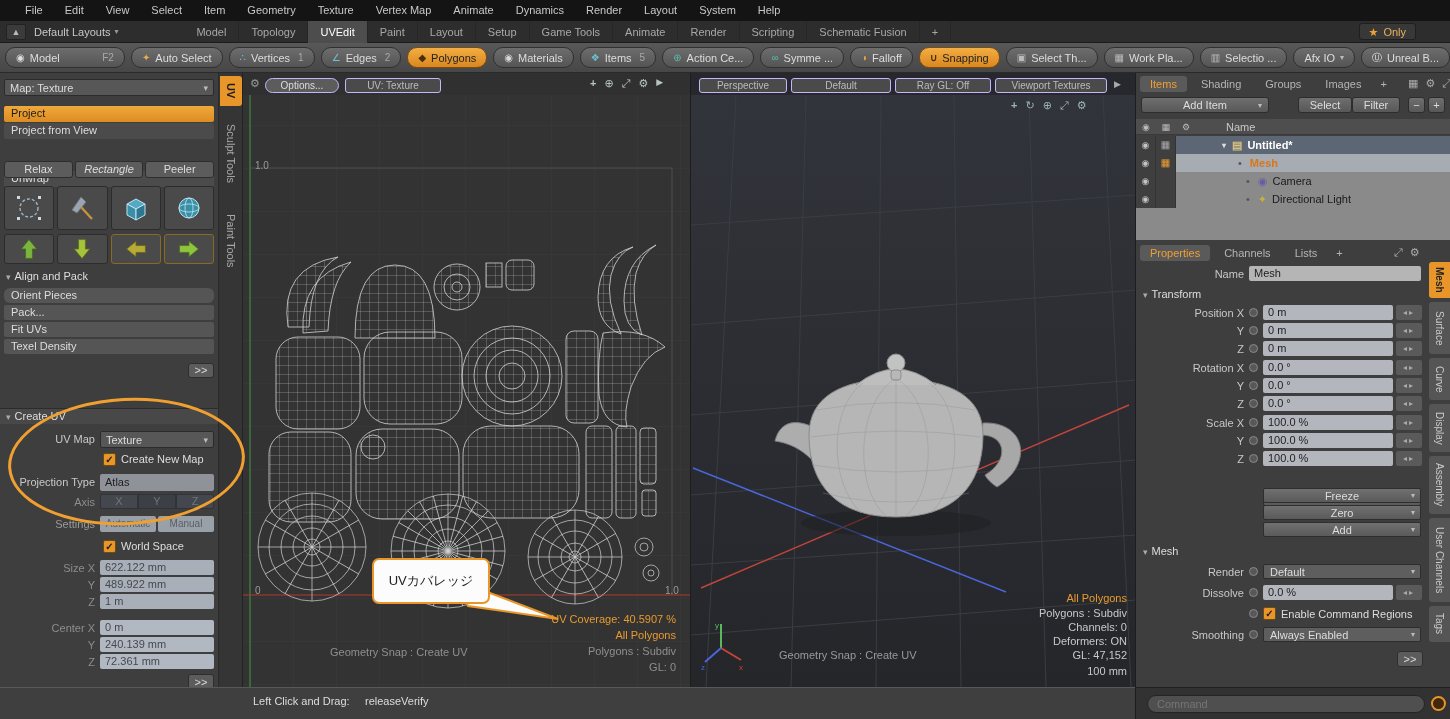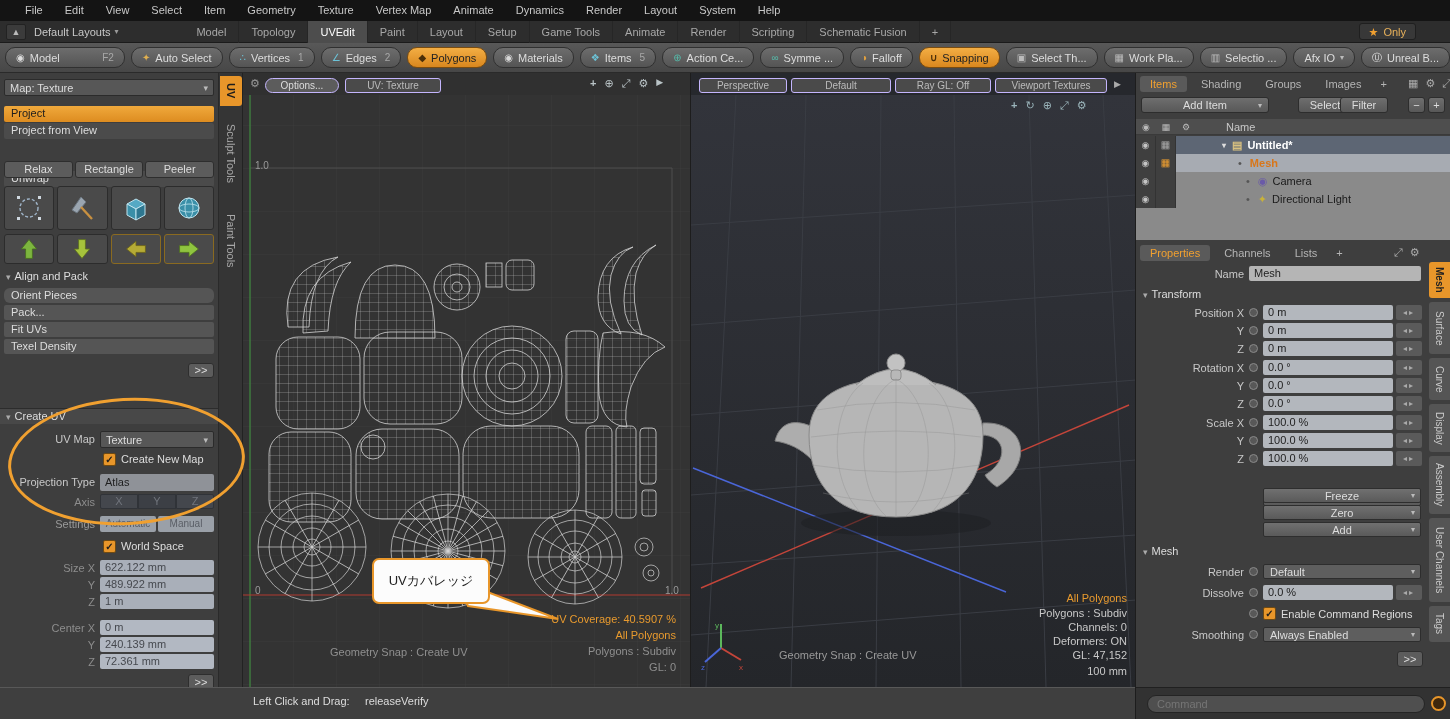--- a/index.html
+++ b/index.html
@@ -211,21 +211,21 @@
   <div class="drop abs" style="left:4px;top:6px;width:210px;height:17px;">
     <span>Map: Texture</span>
     <span class="arr">▾</span>
   </div>
   <div class="rowbtn orange abs" style="left:4px;top:33px;width:210px;height:16px;">Project</div>
   <div class="rowbtn dark abs" style="left:4px;top:50px;width:210px;height:16px;">Project from View</div>
   <div class="rowbtn dark abs" style="left:4px;top:71px;width:210px;height:16px;margin-top:27px;">Unwrap</div>
 
   <div class="abs" style="left:4px;top:88px;width:210px;height:17px;display:flex;gap:2px;">
     <div class="smallbtn" style="flex:1;line-height:15px;">Relax</div>
-    <div class="smallbtn" style="flex:1;line-height:15px;">Rectangle</div>
+    <div class="smallbtn" style="flex:1;line-height:15px;font-style:italic;">Rectangle</div>
     <div class="smallbtn" style="flex:1;line-height:15px;">Peeler</div>
   </div>
 
   <div class="abs" style="left:4px;top:113px;width:210px;height:44px;display:flex;gap:3px;">
     <div class="toolico" style="flex:1">
       <svg width="30" height="30" viewBox="0 0 30 30">
           <circle cx="15" cy="15" r="9" fill="none" stroke="#9fb4c8" stroke-width="1.4" stroke-dasharray="3,2"></circle>
           <rect x="3" y="3" width="3" height="3" fill="#cfd8e0"></rect>
           <rect x="24" y="3" width="3" height="3" fill="#cfd8e0"></rect>
           <rect x="3" y="24" width="3" height="3" fill="#cfd8e0"></rect>
@@ -559,21 +559,21 @@
     <span>▦</span>
     <span>⚙</span>
     <span>⤢</span>
   </div>
 
   <div class="graybtn abs" style="left:5px;top:24px;width:128px;height:16px;line-height:15px;">
     <span>Add Item</span>
     <span style="position:absolute;right:6px;font-size:8px;color:#bbb;">▾</span>
   </div>
   <div class="graybtn abs" style="left:162px;top:24px;width:54px;height:16px;line-height:15px;">Select</div>
-  <div class="graybtn abs" style="left:204px;top:24px;width:48px;height:16px;line-height:15px;">Filter</div>
+  <div class="graybtn abs" style="left:216px;top:24px;width:48px;height:16px;line-height:15px;">Filter</div>
   <div class="graybtn abs" style="left:272px;top:24px;width:17px;height:16px;line-height:15px;">−</div>
   <div class="graybtn abs" style="left:292px;top:24px;width:17px;height:16px;line-height:15px;">+</div>
 
   <div class="abs" style="left:0;top:46px;width:315px;height:16px;background:#4e4e4e;border-bottom:1px solid #3a3a3a;display:flex;align-items:center;">
     <span style="width:20px;text-align:center;font-size:9px;color:#bbb;">◉</span>
     <span style="width:20px;text-align:center;font-size:9px;color:#bbb;">▦</span>
     <span style="width:20px;text-align:center;font-size:9px;color:#bbb;">⚙</span>
     <span style="margin-left:30px;color:#c8c8c8;">Name</span>
   </div>
 

